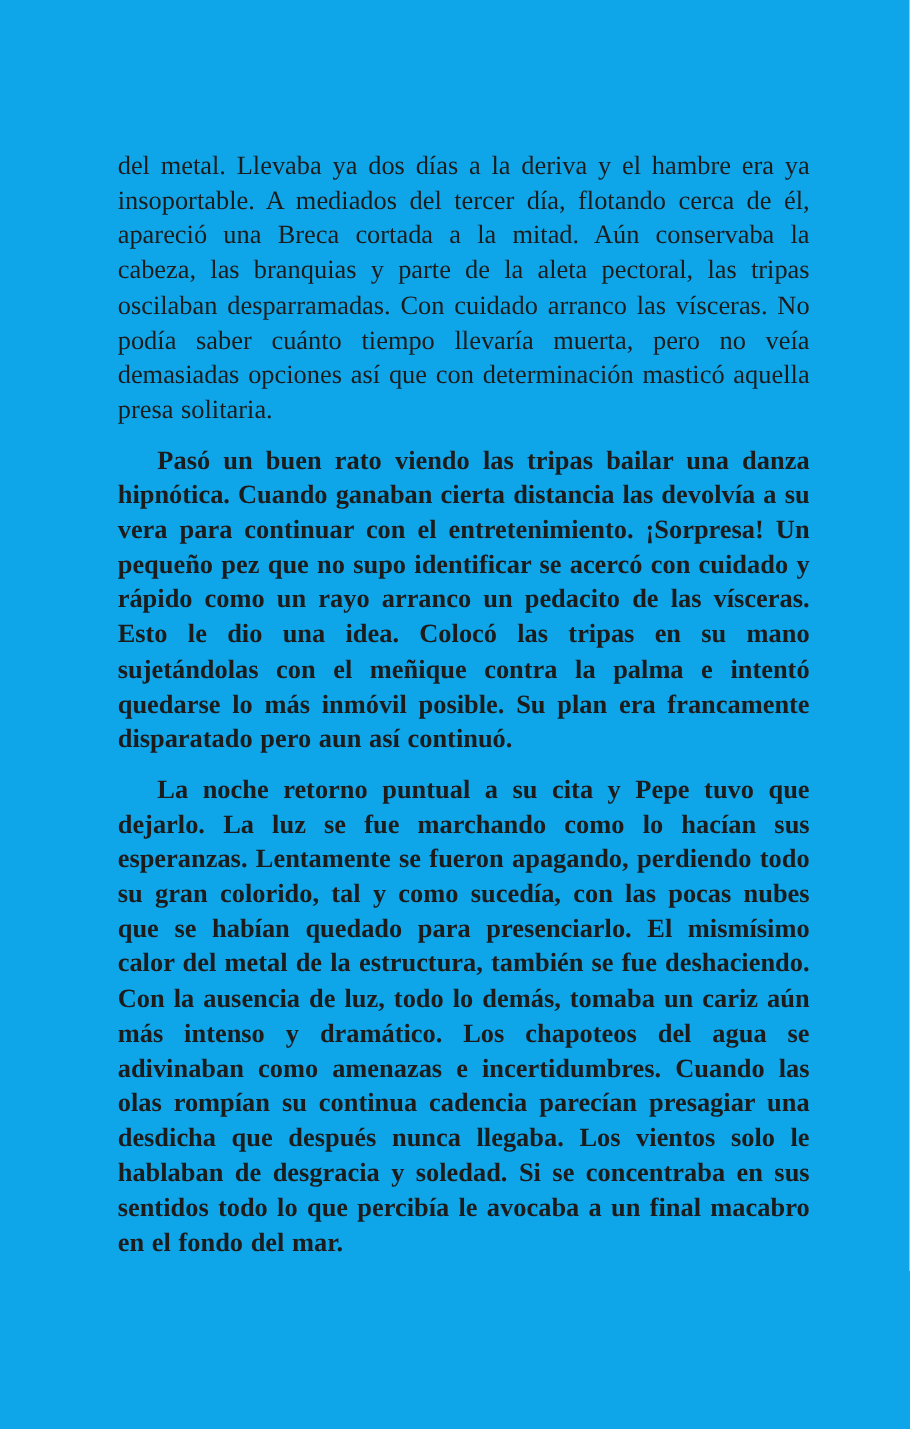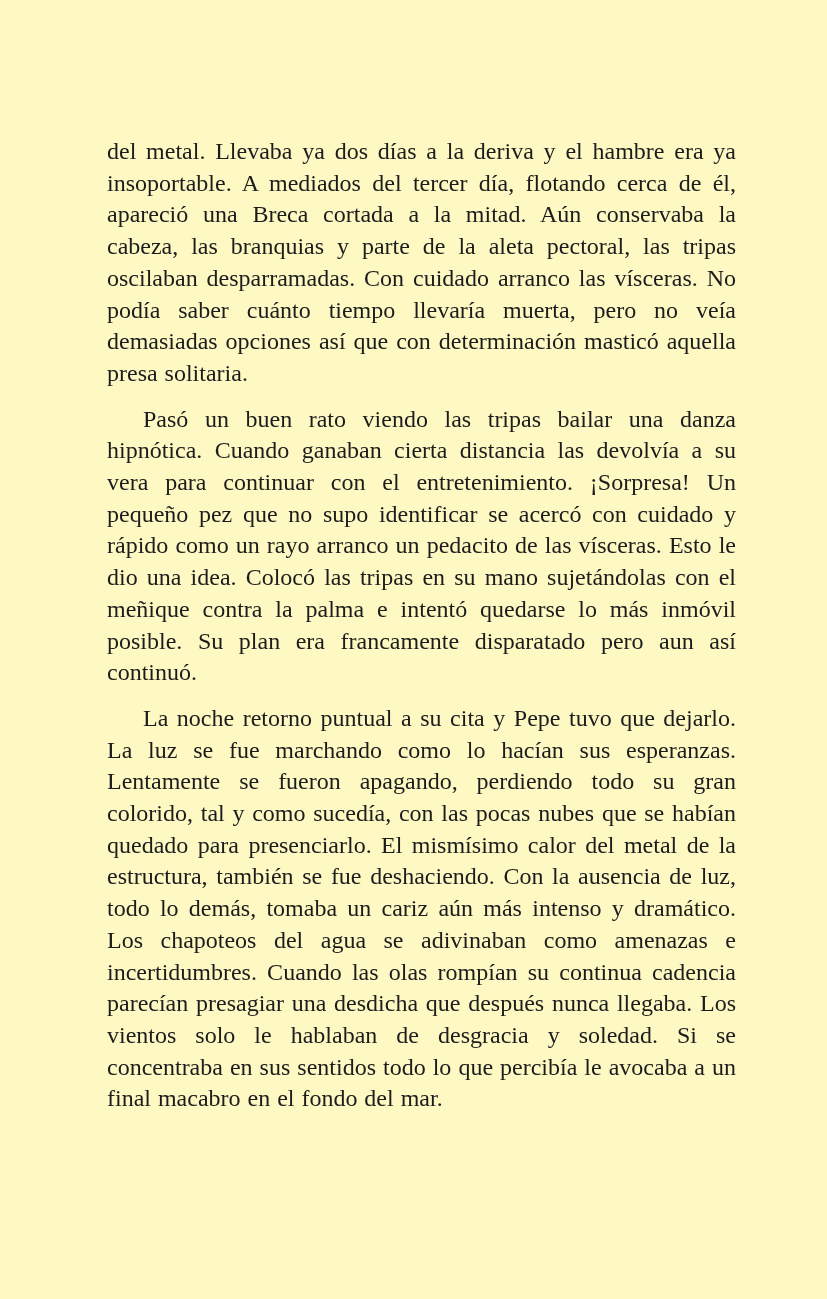--- a/index.html
+++ b/index.html
@@ -4,39 +4,40 @@
 <style>
   html, body {
     margin: 0;
     padding: 0;
     background: #ffffff;
   }
   .page {
     position: relative;
     width: 827px;
     height: 1299px;
-    background: #fef9c3;
+    background: #0ea5e9;
     box-sizing: border-box;
     padding: 136px 91px 0 107px;
     overflow: hidden;
   }
   .page p {
     margin: 0;
     font-family: "Liberation Serif", "DejaVu Serif", serif;
     font-size: 24px;
     line-height: 31.7px;
     color: #1c1c1c;
     text-align: justify;
     word-spacing: 0.04em;
   }
   .page p + p {
     margin-top: 14px;
   }
   .page p.indent {
     text-indent: 36px;
+    font-weight: bold;
   }
 </style>
 </head>
 <body>
 
 <div class="page">
   <p>del metal. Llevaba ya dos días a la deriva y el hambre era ya insoportable. A mediados del tercer día, flotando cerca de él, apareció una Breca cortada a la mitad. Aún conservaba la cabeza, las branquias y parte de la aleta pectoral, las tripas oscilaban desparramadas.  Con cuidado arranco las vísceras. No podía saber cuánto tiempo llevaría muerta, pero no veía demasiadas opciones así que con determinación masticó aquella presa solitaria.</p>
   <p class="indent">Pasó un buen rato viendo las tripas bailar una danza hipnótica. Cuando ganaban cierta distancia las devolvía a su vera para continuar con el entretenimiento. ¡Sorpresa! Un pequeño pez que no supo identificar se acercó con cuidado y rápido como un rayo arranco un pedacito de las vísceras. Esto le dio una idea. Colocó las tripas en su mano sujetándolas con el meñique contra la palma e intentó quedarse lo más inmóvil posible. Su plan era francamente disparatado pero aun así continuó.</p>
   <p class="indent">La noche retorno puntual a su cita y Pepe tuvo que dejarlo. La luz se fue marchando como lo hacían sus esperanzas. Lentamente se fueron apagando, perdiendo todo su gran colorido, tal y como sucedía, con las pocas nubes que se habían quedado para presenciarlo. El mismísimo calor del metal de la estructura, también se fue deshaciendo. Con la ausencia de luz, todo lo demás, tomaba un cariz aún más intenso y dramático. Los chapoteos del agua se adivinaban como amenazas e incertidumbres. Cuando las olas rompían su continua cadencia parecían presagiar una desdicha que después nunca llegaba. Los vientos solo le hablaban de desgracia y soledad. Si se concentraba en sus sentidos todo lo que percibía le avocaba a un final macabro en el fondo del mar.</p>
 </div>

